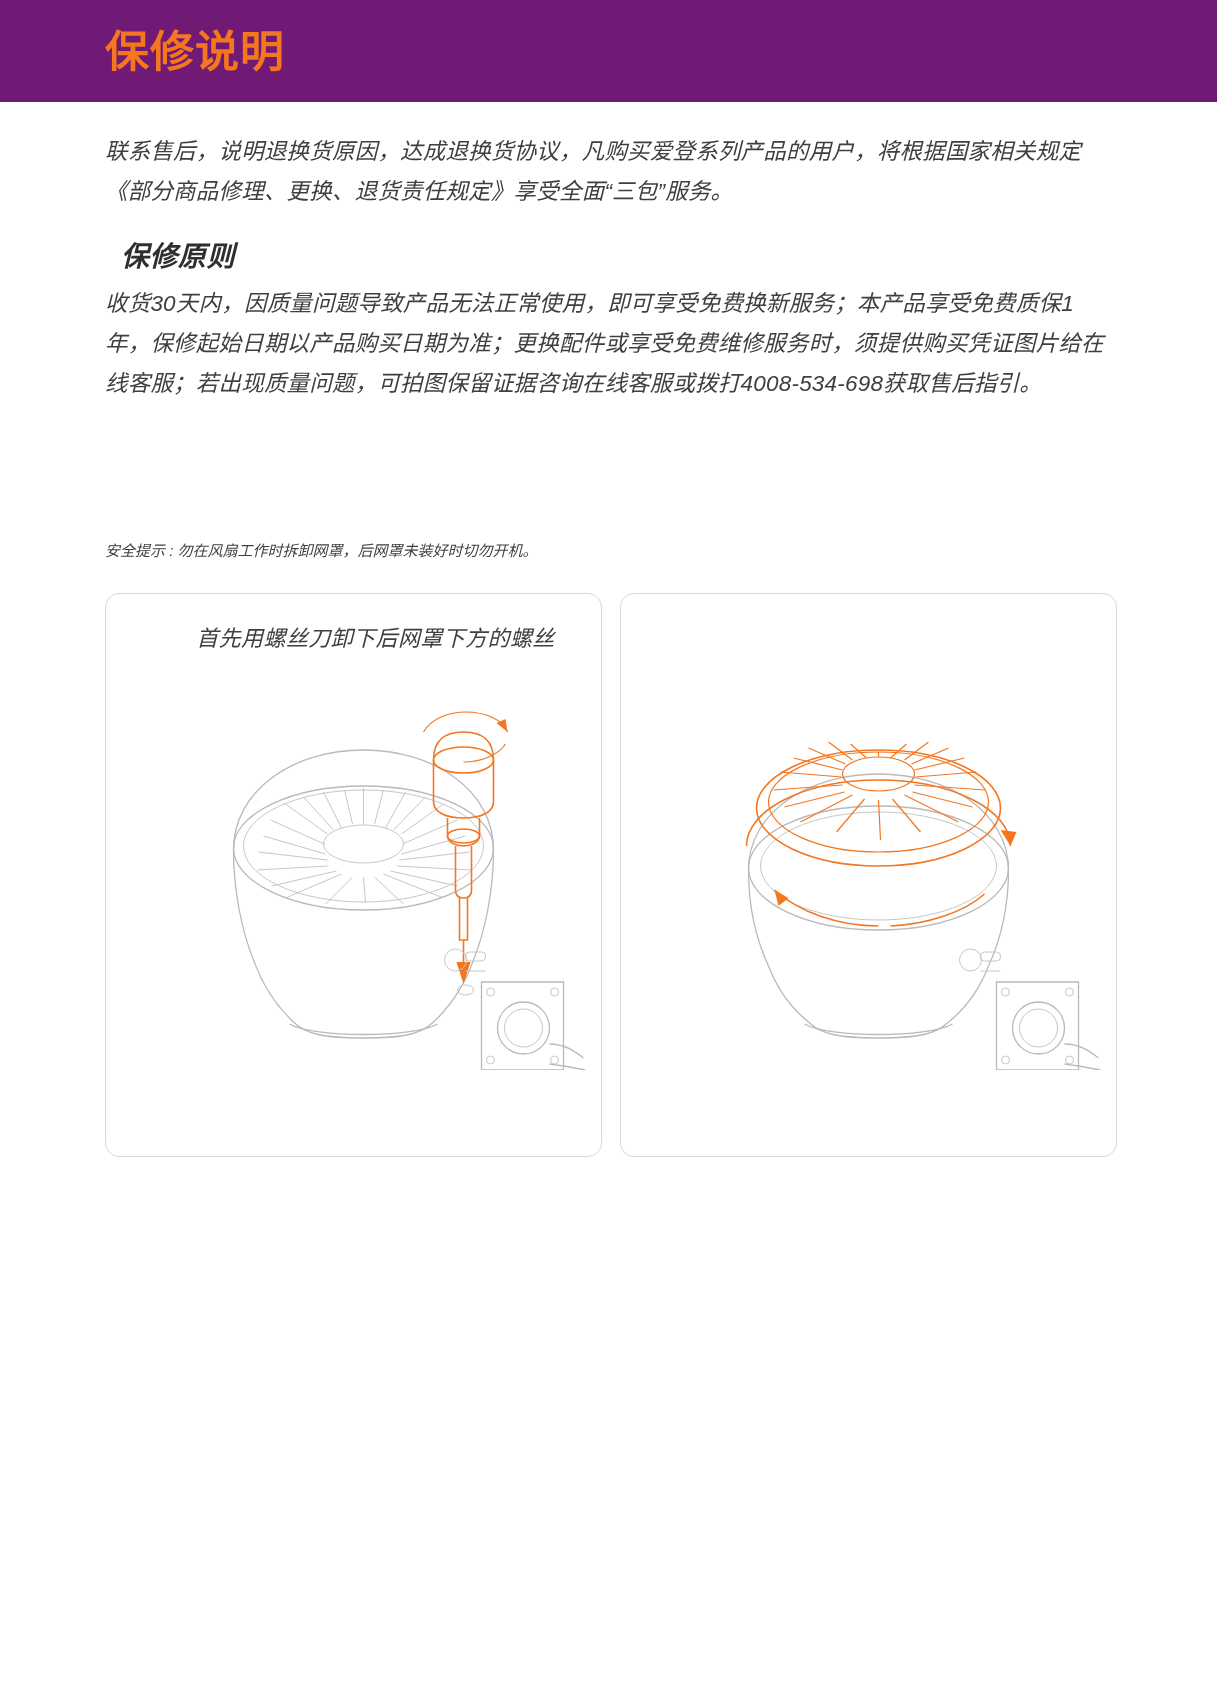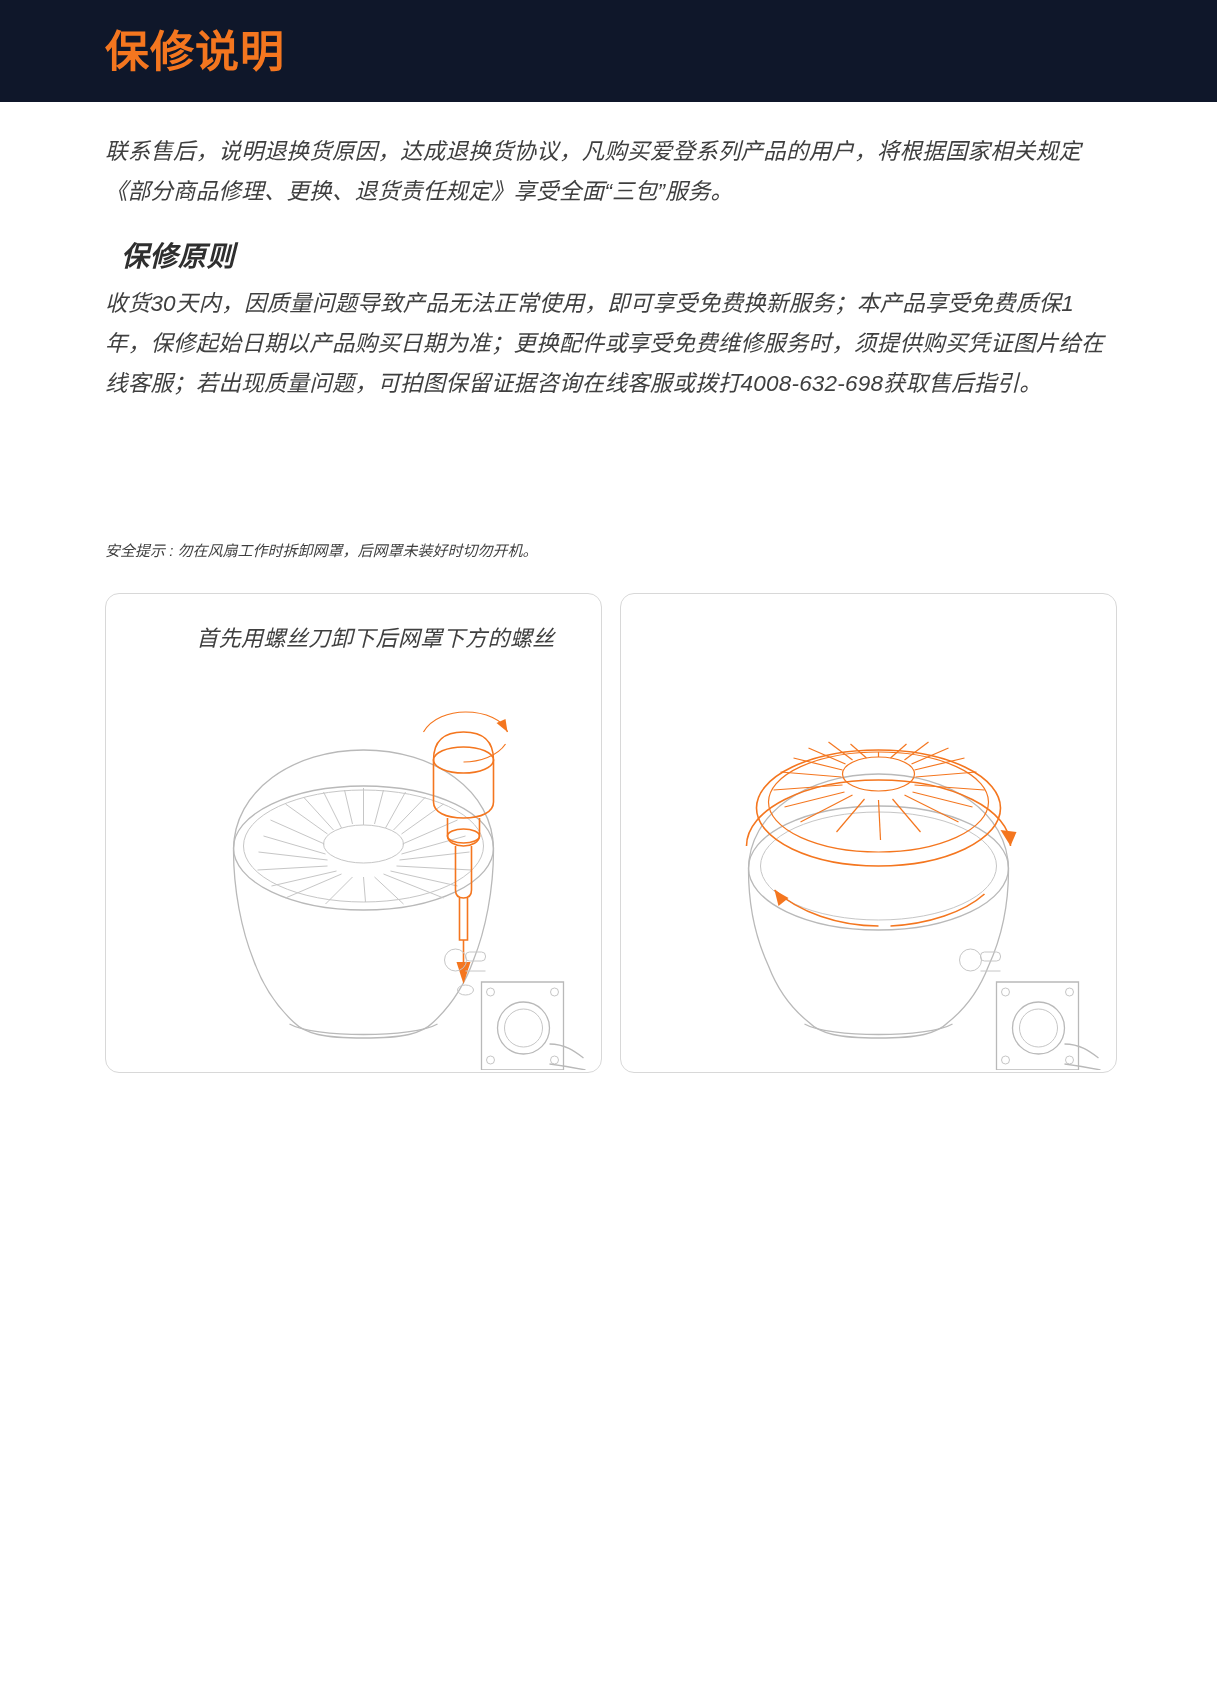--- a/index.html
+++ b/index.html
@@ -16,21 +16,21 @@
     position: relative;
   }
   .page {
     width: 1217px;
     min-height: 1689px;
     background: #ffffff;
     position: relative;
   }
   
   .band {
-    background: #0f172a;
+    background: #701a75;
     width: 100%;
     box-sizing: border-box;
     padding: 28px 0 26px 105px;
   }
   .band-title {
     color: #f4761f;
     font-size: 44px;
     font-weight: bold;
     letter-spacing: 1px;
     line-height: 1.1;
@@ -74,21 +74,21 @@
   }
   .cards {
     display: flex;
     gap: 18px;
     padding-bottom: 40px;
   }
   .card {
     flex: 1 1 0;
     border: 1px solid #d8d8d8;
     border-radius: 14px;
-    height: 480px;
+    height: 564px;
     position: relative;
     box-sizing: border-box;
     overflow: hidden;
     background: #fff;
     padding-left: 44px;
   }
   .card-caption {
     text-align: center;
     font-size: 22px;
     color: #3f3f3f;
@@ -124,21 +124,21 @@
 
   <div class="band">
     <div class="band-title">保修说明</div>
   </div>
 
   <div class="section-body">
     <p class="para first">联系售后，说明退换货原因，达成退换货协议，凡购买爱登系列产品的用户，将根据国家相关规定《部分商品修理、更换、退货责任规定》享受全面“三包”服务。</p>
 
     <div class="sub-head">保修原则</div>
 
-    <p class="para para-block">收货30天内，因质量问题导致产品无法正常使用，即可享受免费换新服务；本产品享受免费质保1年，保修起始日期以产品购买日期为准；更换配件或享受免费维修服务时，须提供购买凭证图片给在线客服；若出现质量问题，可拍图保留证据咨询在线客服或拨打4008-632-698获取售后指引。</p>
+    <p class="para para-block">收货30天内，因质量问题导致产品无法正常使用，即可享受免费换新服务；本产品享受免费质保1年，保修起始日期以产品购买日期为准；更换配件或享受免费维修服务时，须提供购买凭证图片给在线客服；若出现质量问题，可拍图保留证据咨询在线客服或拨打4008-534-698获取售后指引。</p>
 
 
     <div class="gap-warranty-bottom"></div>
   </div>
 
 
   <div class="section-body">
     <p class="safety-note">安全提示 : 勿在风扇工作时拆卸网罩，后网罩未装好时切勿开机。</p>
 
     <div class="cards">

